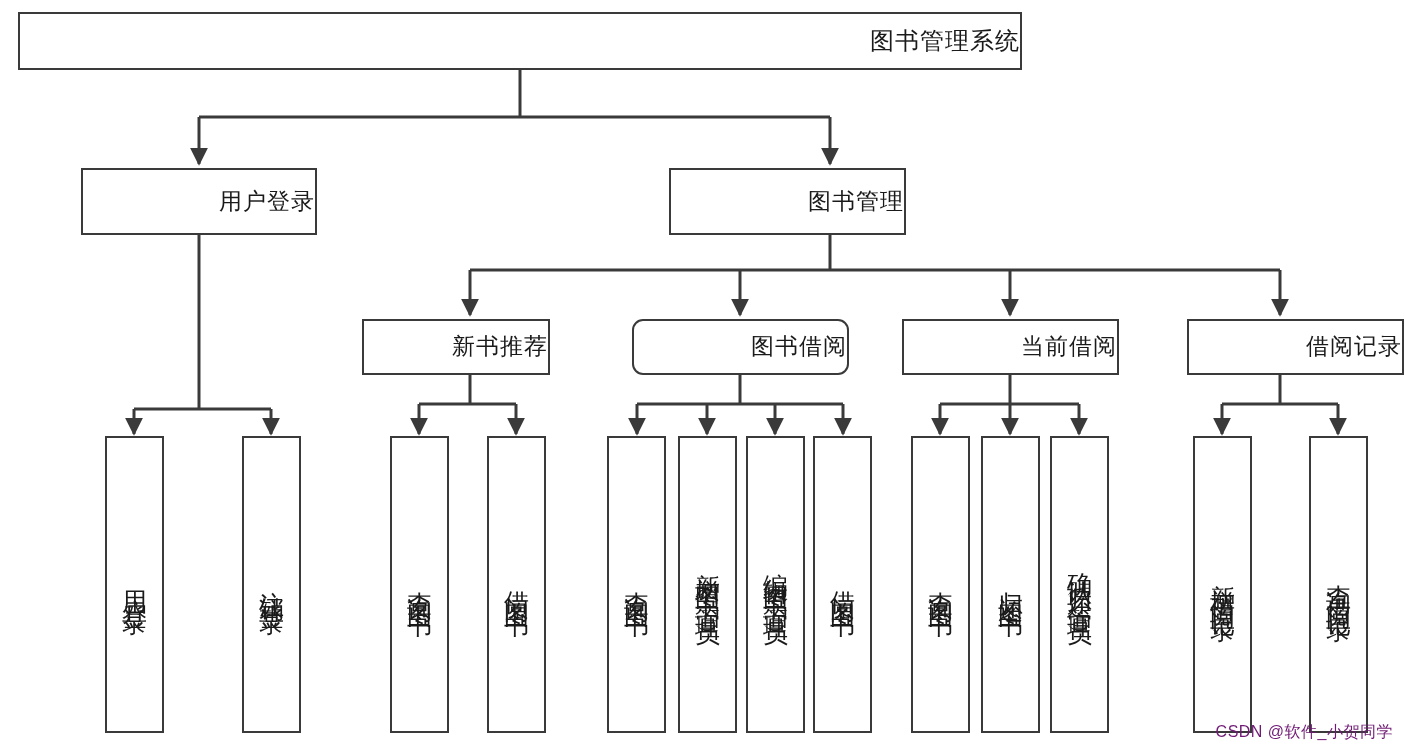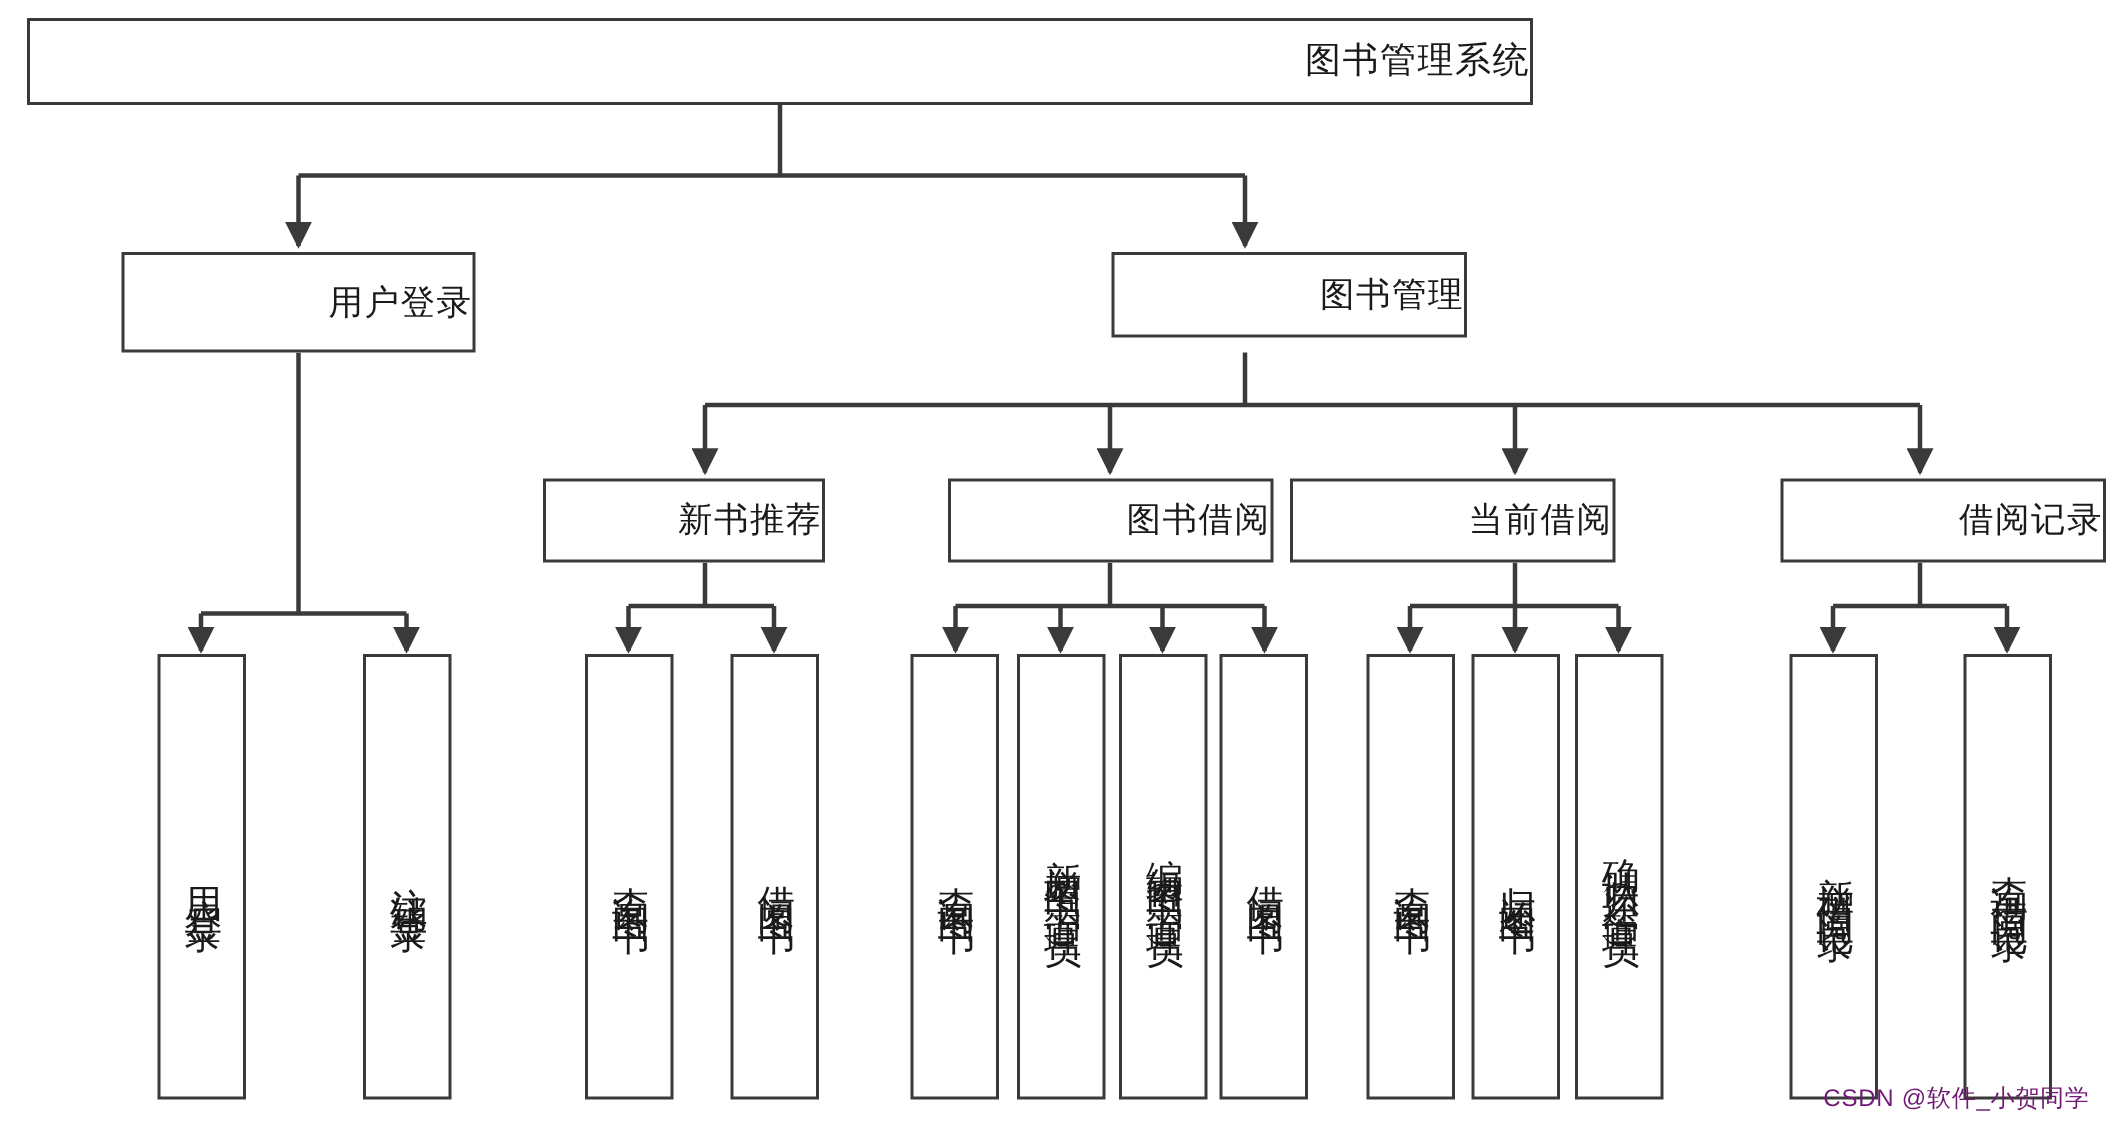--- a/index.html
+++ b/index.html
@@ -100,31 +100,31 @@
     </g>
   </svg>
 
   <div class="node root horiz" style="left:18px;top:12px;width:1004px;height:58px;">
     <span class="label">图书管理系统</span>
   </div>
 
   <div class="node horiz" style="left:81px;top:168px;width:236px;height:67px;">
     <span class="label">用户登录</span>
   </div>
-  <div class="node horiz" style="left:741px;top:168px;width:237px;height:57px;padding-left:44px;">
+  <div class="node horiz" style="left:669px;top:168px;width:237px;height:67px;padding-left:44px;">
     <span class="label">图书管理</span>
   </div>
 
   <div class="node horiz" style="left:362px;top:319px;width:188px;height:56px;">
     <span class="label">新书推荐</span>
   </div>
-  <div class="node horiz" style="left:632px;top:319px;width:217px;height:56px;">
+  <div class="node horiz" style="left:632px;top:319px;width:217px;height:56px;border-radius:11px;">
     <span class="label">图书借阅</span>
   </div>
-  <div class="node horiz" style="left:860px;top:319px;width:217px;height:56px;">
+  <div class="node horiz" style="left:902px;top:319px;width:217px;height:56px;">
     <span class="label">当前借阅</span>
   </div>
   <div class="node horiz" style="left:1171px;top:319px;width:217px;height:56px;margin-left:16px;">
     <span class="label">借阅记录</span>
   </div>
 
   <div class="node vert" style="left:105px;top:436px;width:59px;height:297px;">
     <span class="label">用户登录</span>
   </div>
   <div class="node vert" style="left:242px;top:436px;width:59px;height:297px;">

